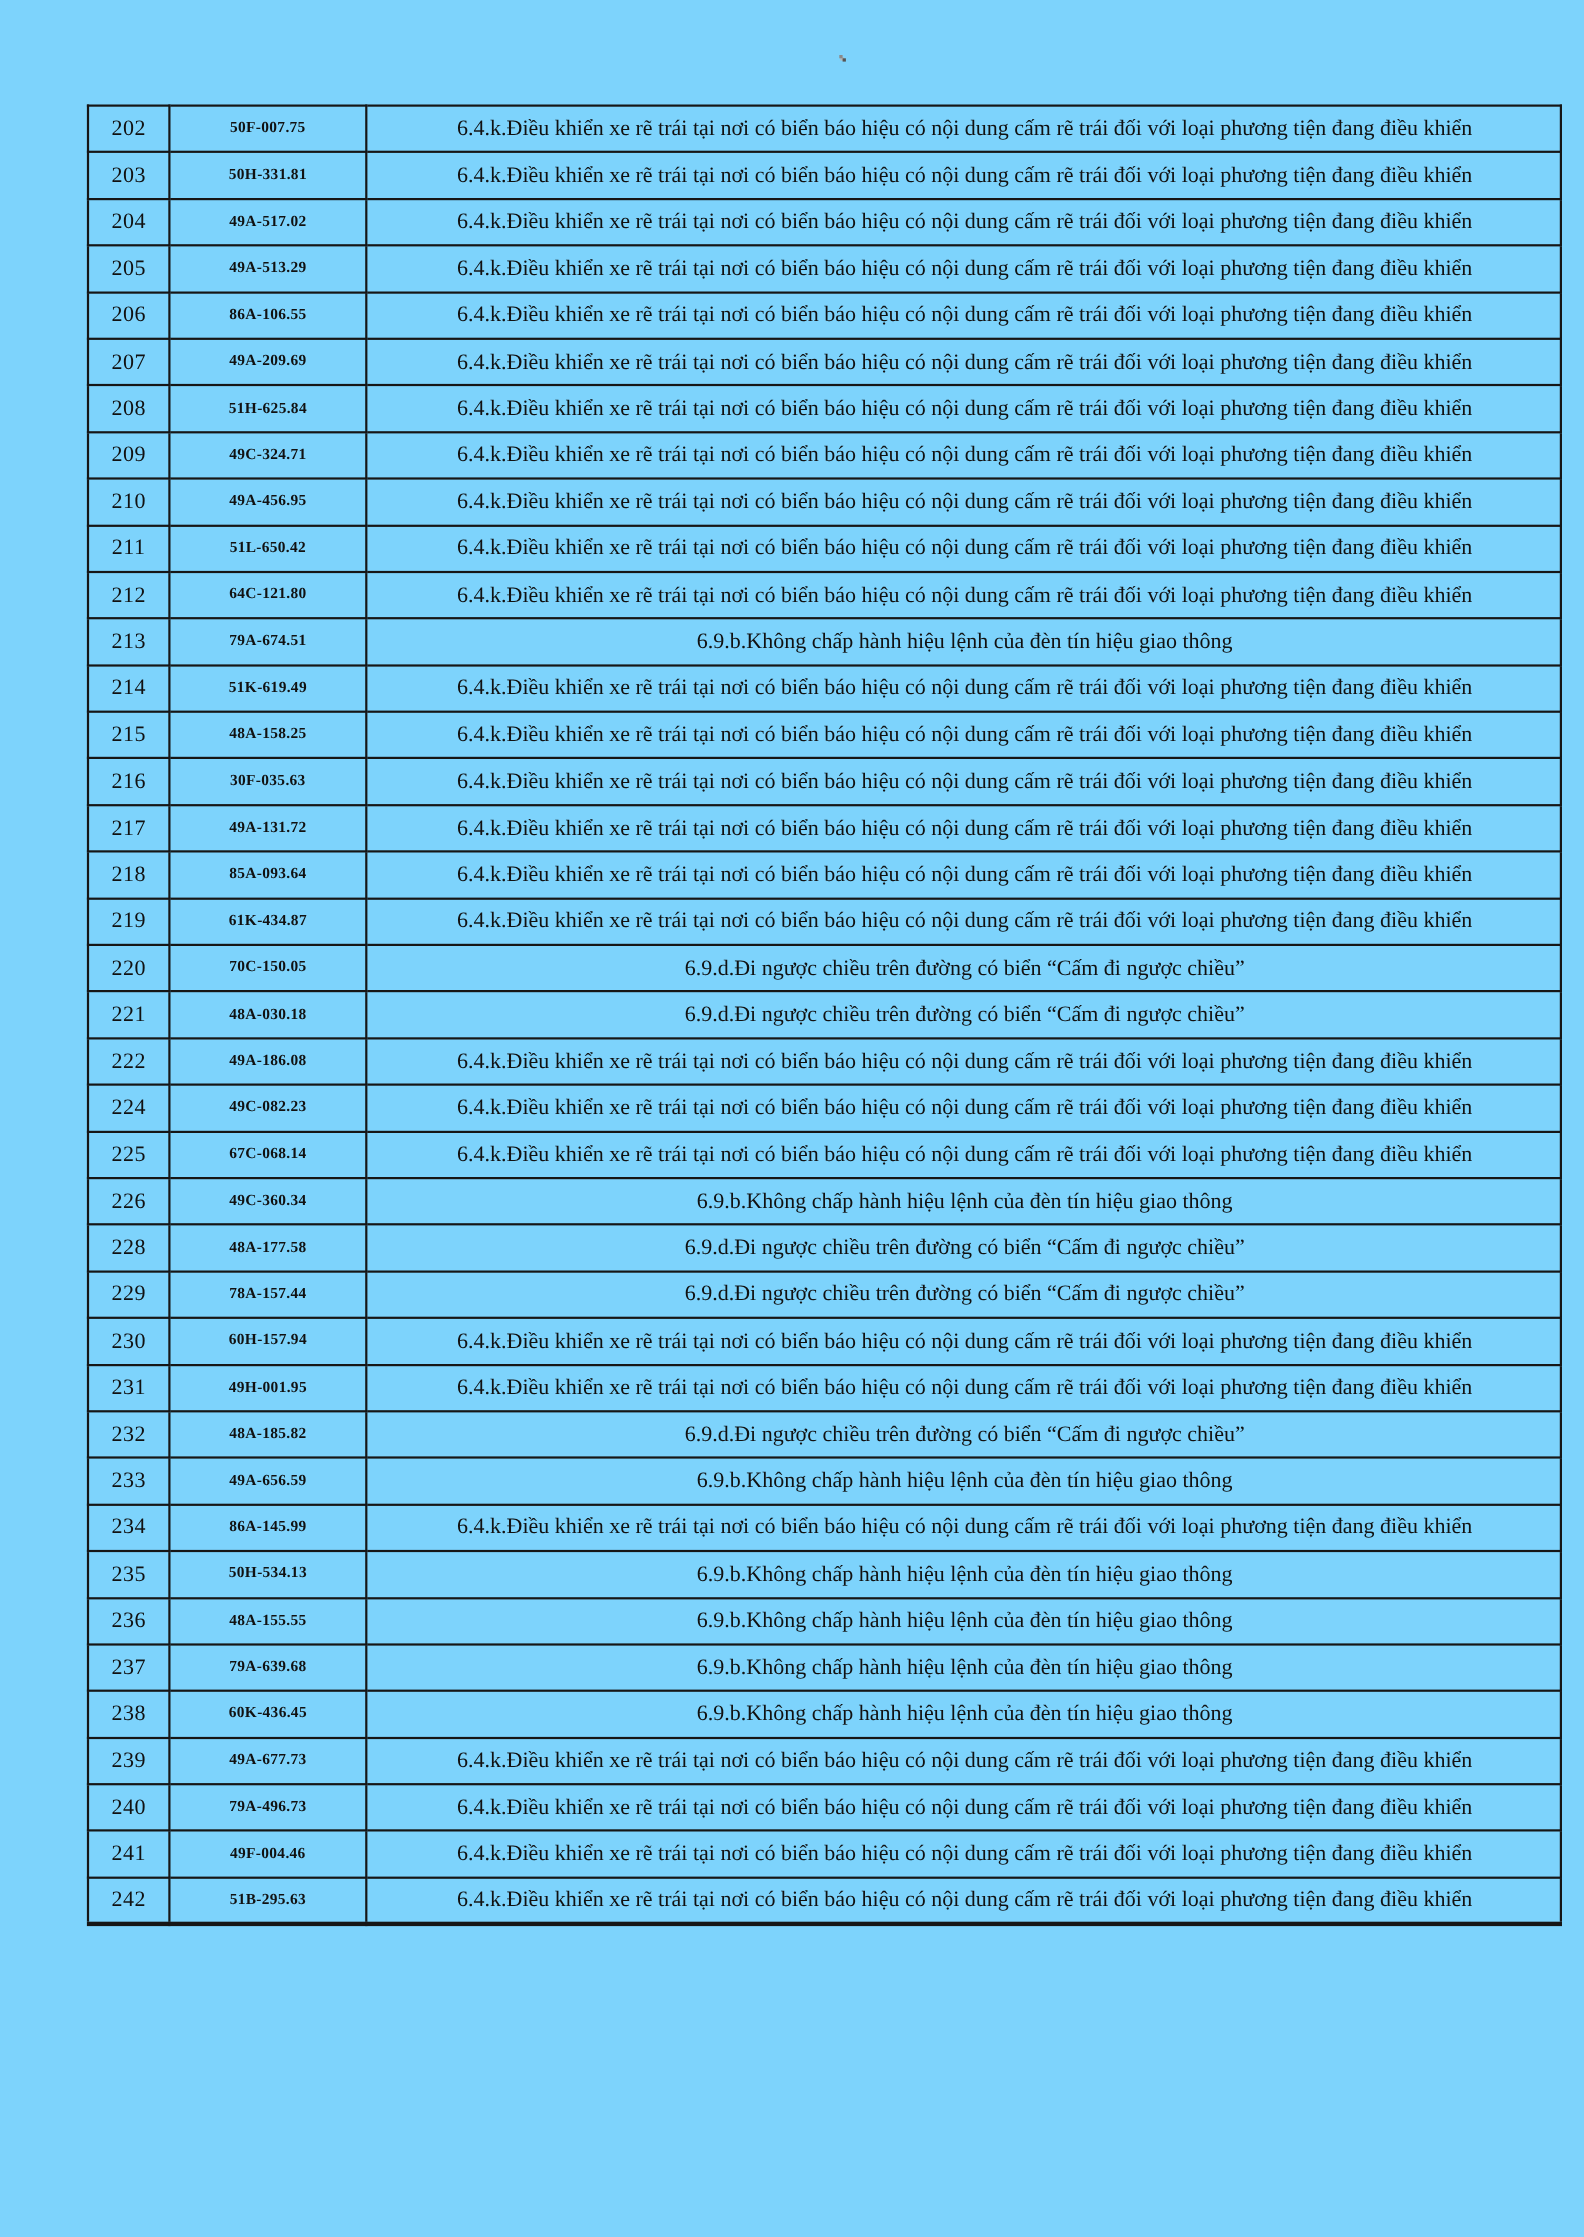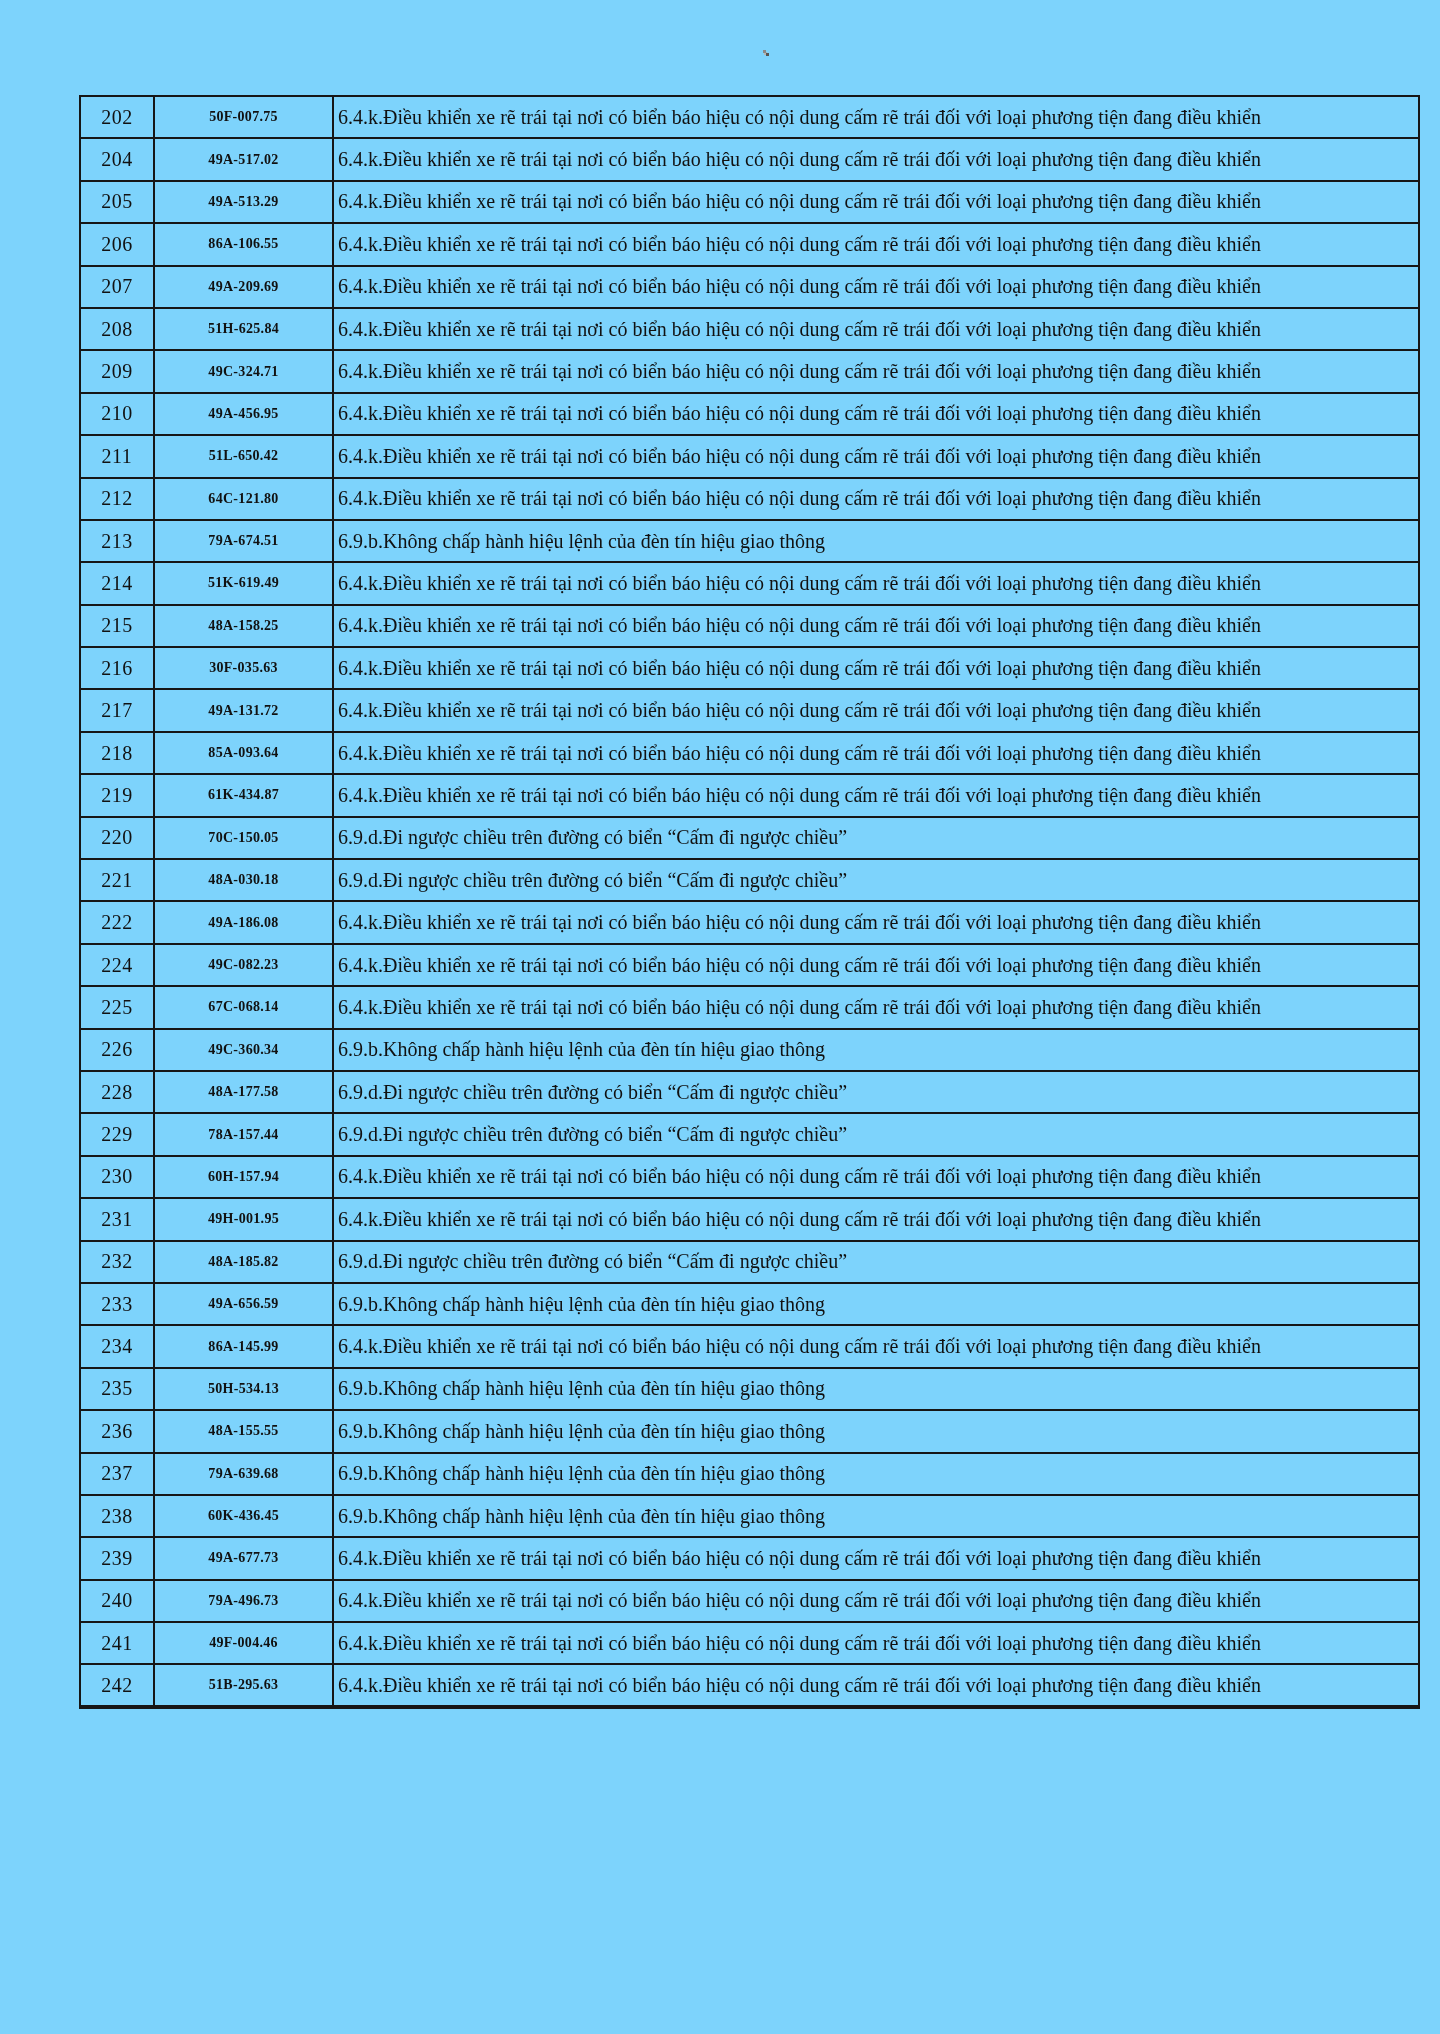--- a/index.html
+++ b/index.html
@@ -46,21 +46,21 @@
     font-size: 20px;
     letter-spacing: 0.5px;
   }
   td.col-plate {
     text-align: center;
     font-weight: bold;
     font-size: 14px;
     letter-spacing: 0.3px;
   }
   td.col-desc {
-    text-align: left;
+    text-align: center;
     font-size: 20px;
     padding-left: 4px;
     padding-right: 2px;
   }
 </style>
 </head>
 <body>
 
 <div class="page">
   <div class="scan-speck"></div>
@@ -70,20 +70,25 @@
       <col style="width:179px">
       <col style="width:1086px">
     </colgroup>
     <tbody id="table-body">
   <tr>
     <td class="col-no">202</td>
     <td class="col-plate">50F-007.75</td>
     <td class="col-desc">6.4.k.Điều khiển xe rẽ trái tại nơi có biển báo hiệu có nội dung cấm rẽ trái đối với loại phương tiện đang điều khiển</td>
   </tr>
 
+  <tr>
+    <td class="col-no">203</td>
+    <td class="col-plate">50H-331.81</td>
+    <td class="col-desc">6.4.k.Điều khiển xe rẽ trái tại nơi có biển báo hiệu có nội dung cấm rẽ trái đối với loại phương tiện đang điều khiển</td>
+  </tr>
 
   <tr>
     <td class="col-no">204</td>
     <td class="col-plate">49A-517.02</td>
     <td class="col-desc">6.4.k.Điều khiển xe rẽ trái tại nơi có biển báo hiệu có nội dung cấm rẽ trái đối với loại phương tiện đang điều khiển</td>
   </tr>
 
   <tr>
     <td class="col-no">205</td>
     <td class="col-plate">49A-513.29</td>

